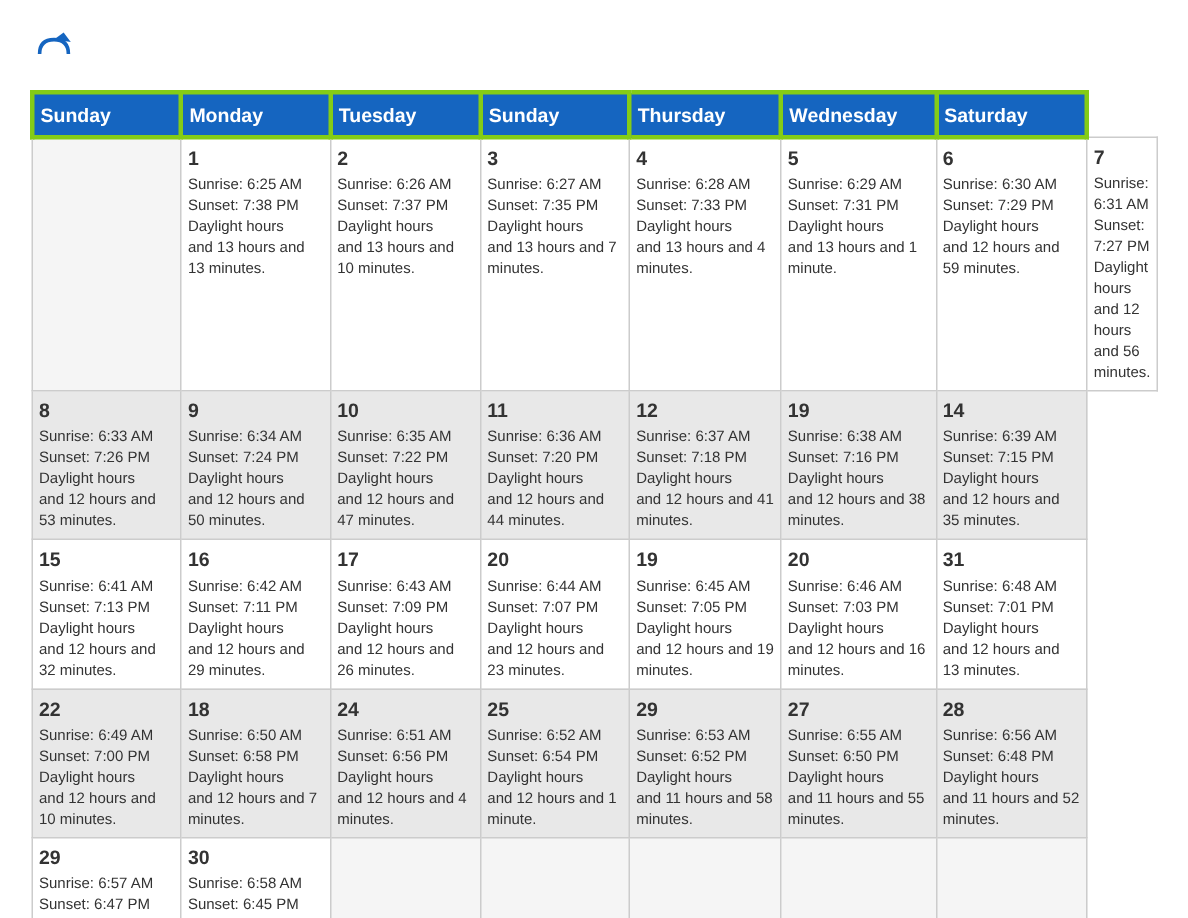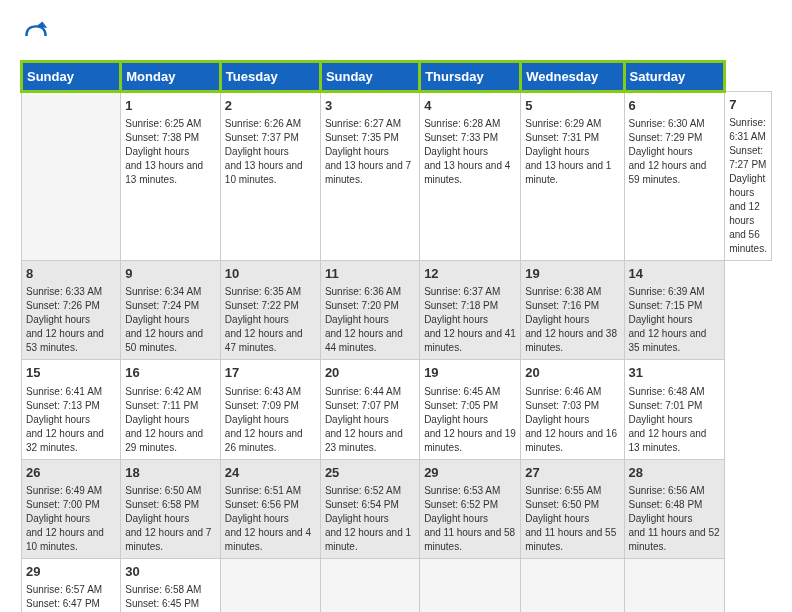--- a/index.html
+++ b/index.html
@@ -209,21 +209,21 @@
           <span class="day-num">20</span>
           <div class="day-info">Sunrise: 6:46 AM<br>Sunset: 7:03 PM<br>Daylight hours<br>and 12 hours and 16 minutes.</div>
         </td>
         <td>
           <span class="day-num">31</span>
           <div class="day-info">Sunrise: 6:48 AM<br>Sunset: 7:01 PM<br>Daylight hours<br>and 12 hours and 13 minutes.</div>
         </td>
       </tr>
       <tr class="row-shaded">
         <td>
-          <span class="day-num">26</span>
+          <span class="day-num">22</span>
           <div class="day-info">Sunrise: 6:49 AM<br>Sunset: 7:00 PM<br>Daylight hours<br>and 12 hours and 10 minutes.</div>
         </td>
         <td>
           <span class="day-num">18</span>
           <div class="day-info">Sunrise: 6:50 AM<br>Sunset: 6:58 PM<br>Daylight hours<br>and 12 hours and 7 minutes.</div>
         </td>
         <td>
           <span class="day-num">24</span>
           <div class="day-info">Sunrise: 6:51 AM<br>Sunset: 6:56 PM<br>Daylight hours<br>and 12 hours and 4 minutes.</div>
         </td>

